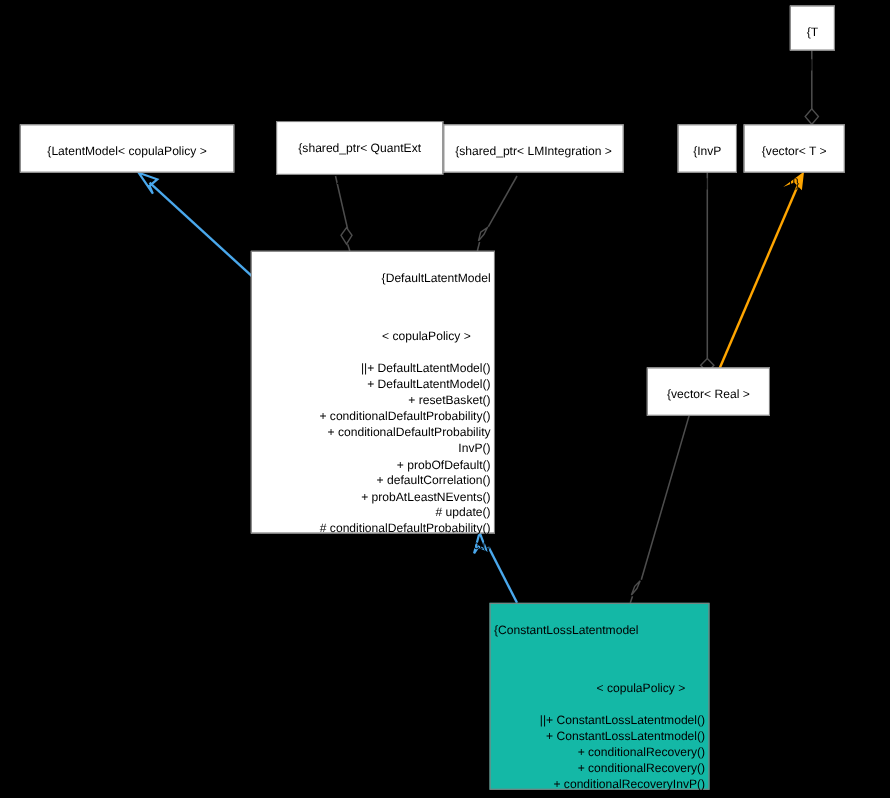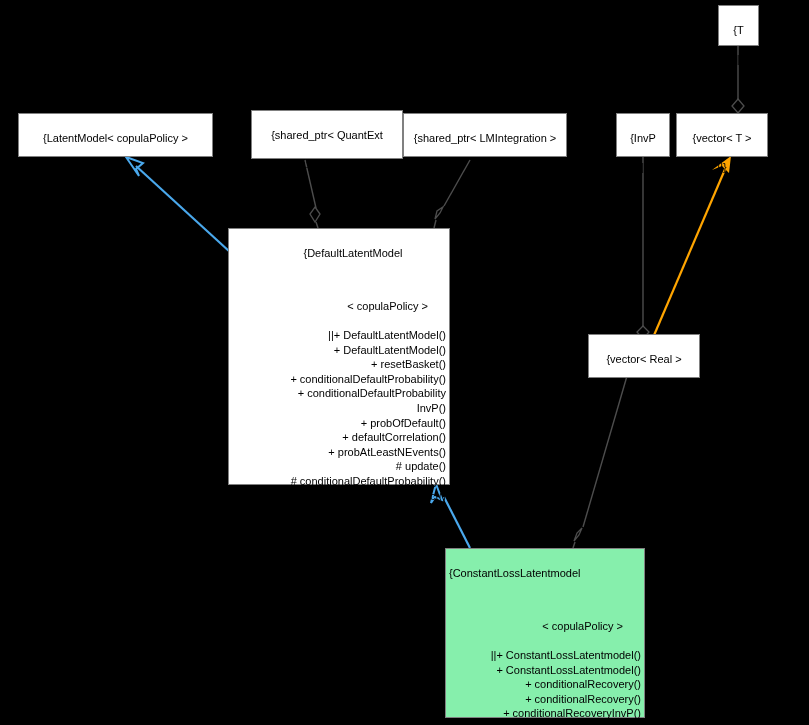--- a/index.html
+++ b/index.html
@@ -31,21 +31,21 @@
     background: #ffffff;
     color: #000000;
     font-size: 11px;
     line-height: 14.6px;
     text-align: center;
     padding: 2px 3px;
     white-space: pre-line;
     z-index: 5;
   }
   .node.shaded {
-    background: #86efac;
+    background: #14b8a6;
   }
   .node .nlines {
     display: block;
   }
   .node .members {
     display: block;
     text-align: right;
     white-space: pre-line;
   }
   .node .tail {
@@ -140,21 +140,21 @@
     <span class="nlines">{vector&lt; T &gt;</span>
     <span class="tail">||}</span>
   </div>
 
   <div class="node" style="left:588px; top:334px; width:112px; height:44px;">
     <span class="nlines">{vector&lt; Real &gt;</span>
     <span class="tail">||}</span>
   </div>
 
   <div class="node" style="left:228px; top:228px; width:222px; height:257px; text-align:left;">
-    <span class="nlines" style="text-align:center;margin-left:28px;">{DefaultLatentModel</span>
+    <span class="nlines" style="text-align:right;margin-left:28px;">{DefaultLatentModel</span>
     <span class="tmplline">&lt; copulaPolicy &gt;</span>
     <span class="members">||+ DefaultLatentModel()
 + DefaultLatentModel()
 + resetBasket()
 + conditionalDefaultProbability()
 + conditionalDefaultProbability
 InvP()
 + probOfDefault()
 + defaultCorrelation()
 + probAtLeastNEvents()

